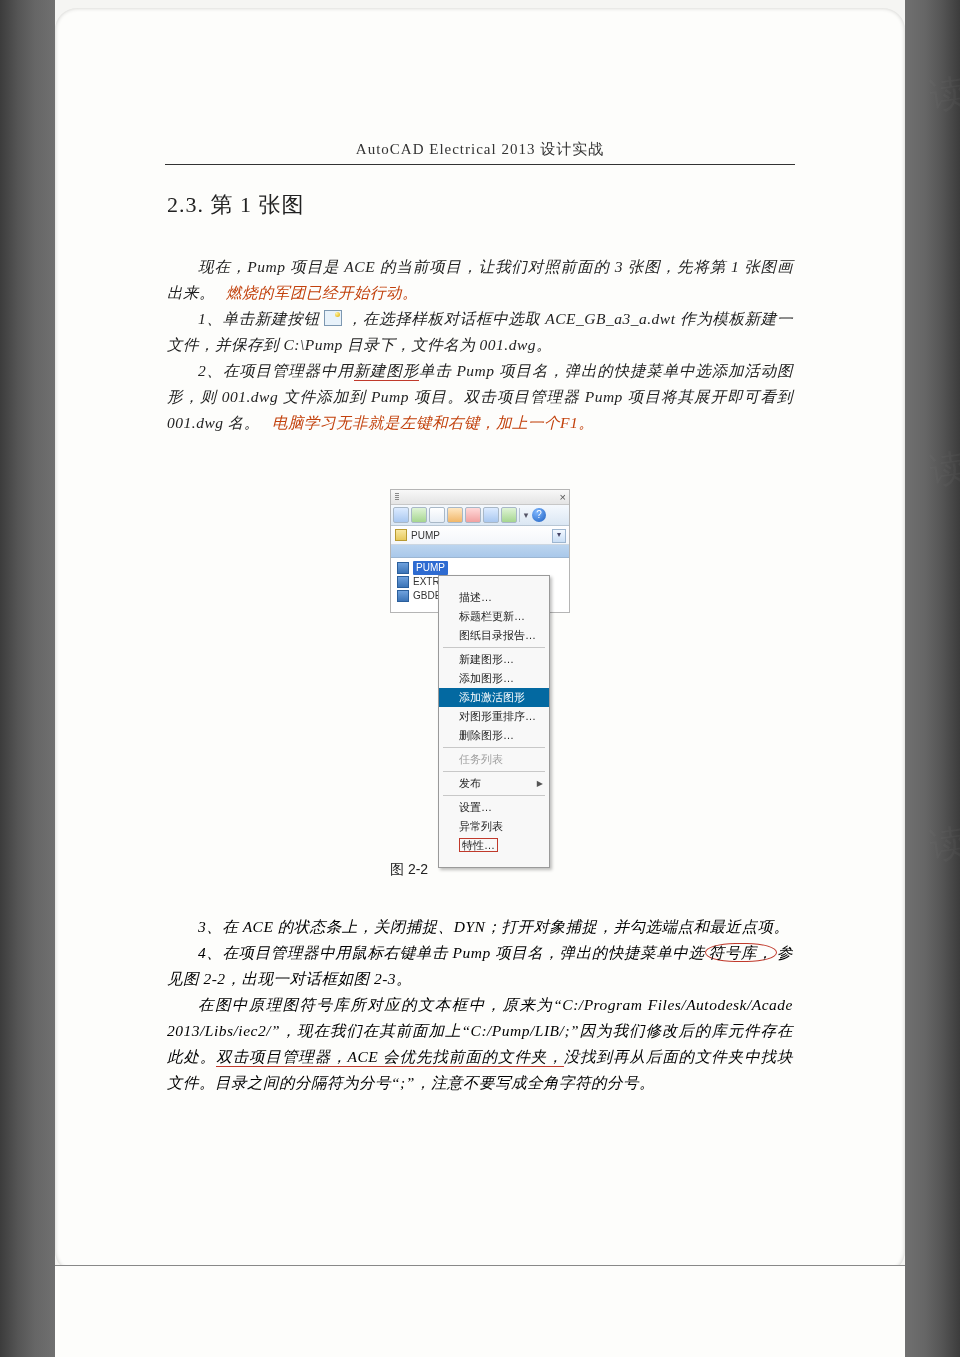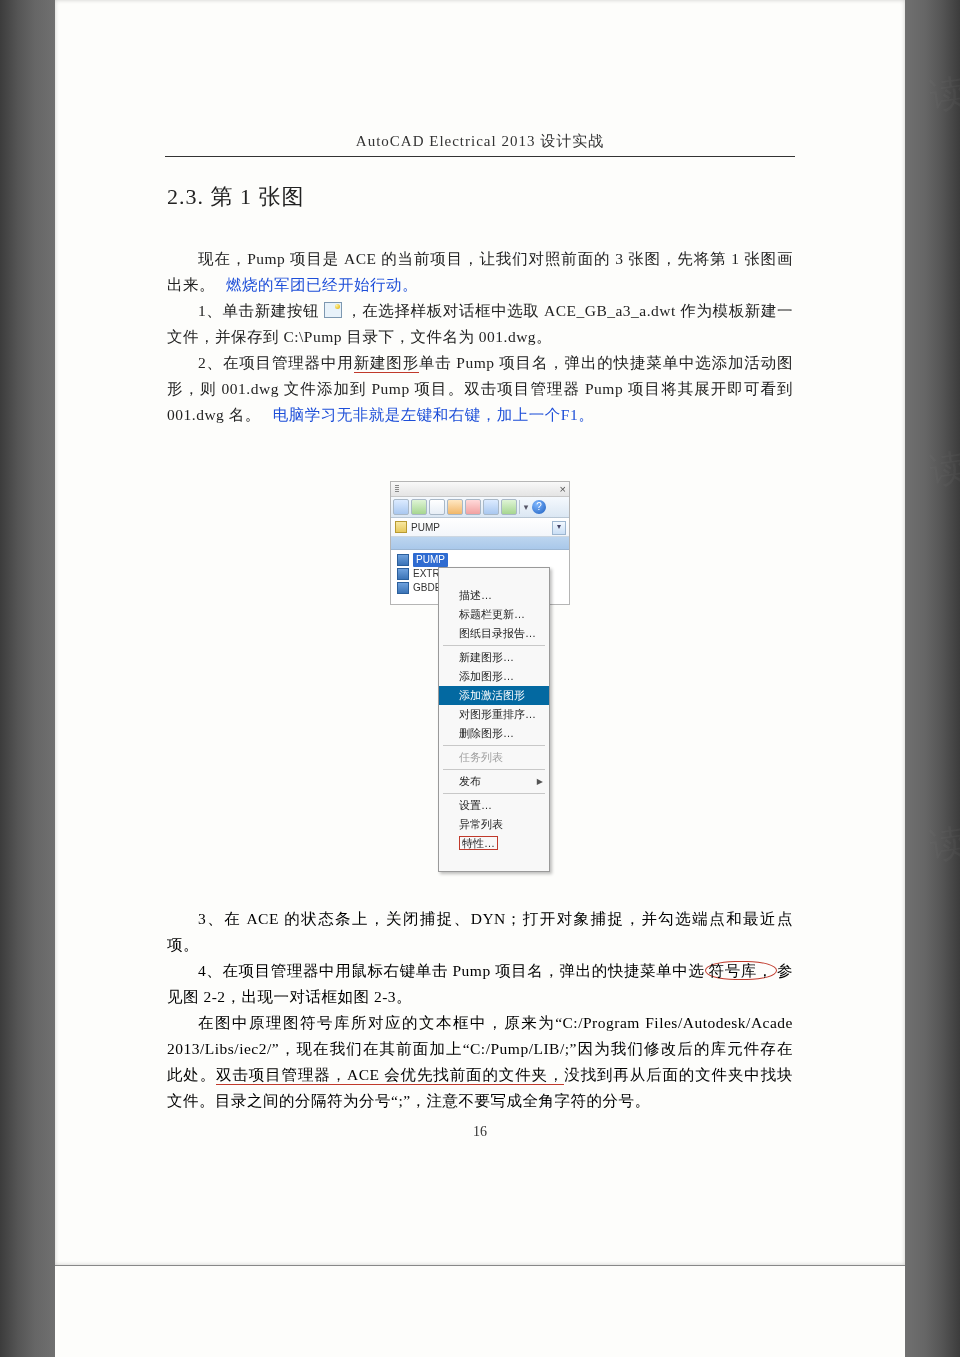--- a/index.html
+++ b/index.html
@@ -15,25 +15,26 @@
     width: 960px;
     height: 1357px;
     background: linear-gradient(to right,
       #3c3c3c 0px, #555 18px, #666 35px, #707070 55px,
       #f5f5f3 55px, #f5f5f3 905px,
       #707070 905px, #666 925px, #555 942px, #3c3c3c 960px);
   }
   .page {
     position: absolute;
     left: 55px;
-    top: 0;
+    top: 8px;
     width: 850px;
     height: 1265px;
     background: #fdfdfb;
     box-shadow: 0 0 4px rgba(0,0,0,0.2) inset;
+    border-radius: 22px;
   }
   .page-bottom-rule {
     position: absolute;
     left: 55px;
     top: 1265px;
     width: 850px;
     height: 1px;
     background: #888;
   }
   .next-page {
@@ -73,23 +74,24 @@
     font-weight: 400;
     margin: 0 0 34px 0;
     letter-spacing: 1px;
   }
   p.body {
     margin: 0;
     font-size: 15.5px;
     line-height: 26px;
     letter-spacing: 0.5px;
     text-align: justify;
+    font-style: italic;
   }
   .indent { text-indent: 2em; }
-  .annot-green { color: #1d4ed8; }
+  .annot-green { color: #c2410c; }
   .underline-red { border-bottom: 1.5px solid #c0392b; padding-bottom: 1px; }
   .circle-red {
     border: 1.5px solid #c0392b;
     border-radius: 50% / 60%;
     padding: 0 3px;
   }
   .new-icon {
     display: inline-block;
     width: 16px; height: 14px;
     vertical-align: -2px;
@@ -202,21 +204,21 @@
   }
   .context-menu {
     position:absolute;
     left: 48px;
     top: 86px;
     width: 110px;
     background:#f8f8f8;
     border:1px solid #9a9a9a;
     box-shadow: 2px 2px 3px rgba(0,0,0,0.25);
     font-size: 11px;
-    padding: 18px 0;
+    padding: 12px 0;
     z-index: 5;
   }
   .context-menu .mi {
     padding: 2px 6px 2px 20px;
     line-height: 15px;
     color:#222;
     position:relative;
   }
   .context-menu .sep {
     margin: 2px 4px;
@@ -226,21 +228,20 @@
     background:#0369a1; color:#fff;
   }
   .context-menu .mi.dis { color:#a0a0a0; }
   .context-menu .mi.arrow::after {
     content:"▶"; position:absolute; right:6px; top:2px; font-size:8px; color:#555;
   }
   .context-menu .mi.boxed span {
     border:1.3px solid #c0392b; padding: 0 2px;
   }
   .fig-caption {
-    text-align:center;
     font-size: 14px;
     color:#222;
     margin-top: 14px;
     width: 178px;
   }
   .lower-block {
     position: absolute;
     top: 906px;
     left: 112px;
     width: 626px;
@@ -362,18 +363,17 @@
     <div class="lower-block">
       <p class="body indent">3、在 ACE 的状态条上，关闭捕捉、DYN；打开对象捕捉，并勾选端点和最近点项。</p>
       <p class="body indent">
         <span>4、在项目管理器中用鼠标右键单击 Pump 项目名，弹出的快捷菜单中选</span><span class="circle-red">符号库，</span><span>参见图 2-2，出现一对话框如图 2-3。</span>
       </p>
       <p class="body indent">
         <span>在图中原理图符号库所对应的文本框中，原来为“C:/Program Files/Autodesk/Acade 2013/Libs/iec2/”，现在我们在其前面加上“C:/Pump/LIB/;”因为我们修改后的库元件存在此处。</span><span class="underline-red">双击项目管理器，ACE 会优先找前面的文件夹，</span><span>没找到再从后面的文件夹中找块文件。目录之间的分隔符为分号“;”，注意不要写成全角字符的分号。</span>
       </p>
     </div>
 
-    <div class="page-number">16</div>
   </div>
 
   <div class="page-bottom-rule"></div>
   <div class="next-page"></div>
 </div>
 
 </body></html>

